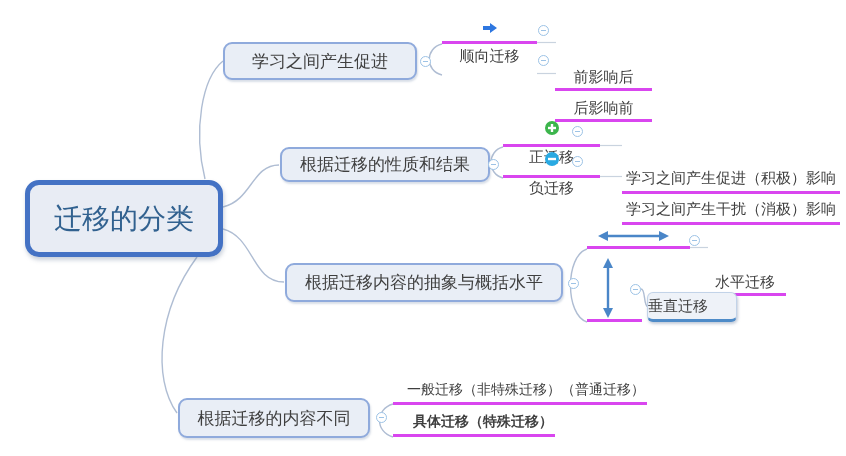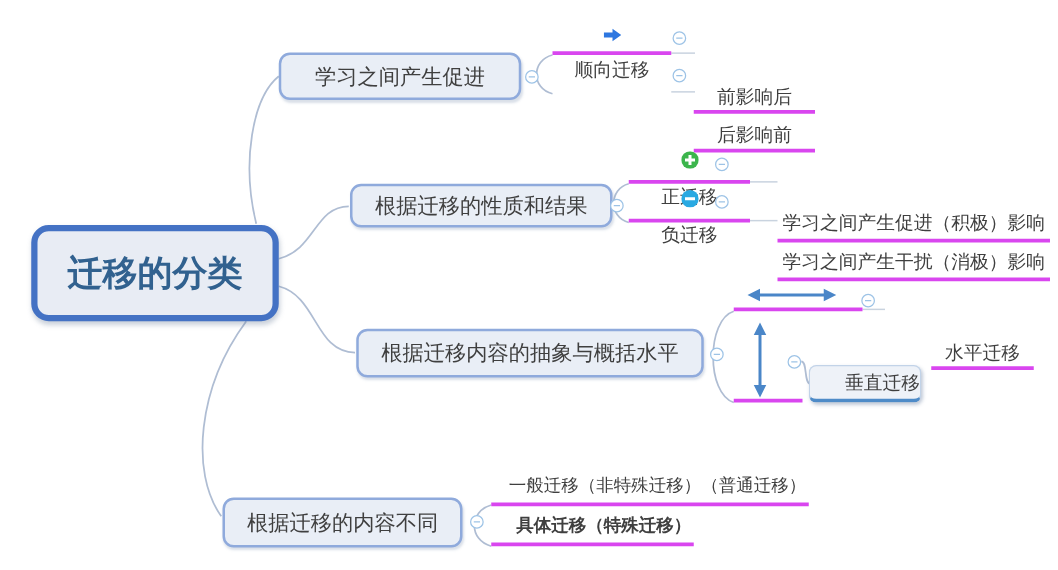--- a/index.html
+++ b/index.html
@@ -7,42 +7,42 @@
     position:relative; width:846px; height:456px; overflow:hidden;
     background:#ffffff;
     font-family:"DejaVu Sans", sans-serif;
   }
   #connector-svg { position:absolute; left:0; top:0; width:846px; height:456px; }
 
   .root {
     position:absolute; left:25px; top:180px; width:198px; height:77px;
     border:5px solid #4472C4; background:#E8ECF4; border-radius:14px;
     display:flex; align-items:center; justify-content:center;
-    font-size:28px; font-weight:bold; color:#31618F;
+    font-size:28px; font-weight:normal; color:#31618F;
     box-sizing:border-box; box-shadow:1px 3px 4px rgba(100,120,150,.35);
   }
   .branch {
     position:absolute; border:2px solid #8FAADC; background:#E9EEF6;
     border-radius:9px; display:flex; align-items:center; justify-content:center;
     font-size:17px; color:#3F3F3F; box-sizing:border-box;
     box-shadow:1px 2px 2px rgba(130,150,180,.3);
   }
   .leaf {
     position:absolute; border-bottom:3px solid #d946ef;
     display:flex; align-items:center; gap:15px;
     font-size:15px; color:#3F3F3F; padding:0 2px 3px 2px;
     box-sizing:border-box; white-space:nowrap;flex-direction:column;
   }
   .leaf.center { justify-content:center;margin-top:47px; }
   .leaf.small { font-size:14px;align-items:flex-end; }
   .leaf .txt { line-height:1; }
   .boxleaf {
     position:absolute; left:647px; top:292px; width:90px; height:30px;
     background:#EEF2F8; border:1.5px solid #C2D3E8; border-bottom:3px solid #4E8BC8;
-    border-radius:6px; display:flex; align-items:center; justify-content:flex-end;
+    border-radius:6px; display:flex; align-items:center; justify-content:flex-start;
     font-size:15px; color:#3F3F3F; box-sizing:border-box;
     box-shadow:1px 2px 3px rgba(120,140,170,.45);
   }
   .toggle {
     position:absolute; width:11px; height:11px; border:1px solid #9DC3E6;
     border-radius:50%; background:#ffffff; box-sizing:border-box;
   }
   .toggle::after {
     content:""; position:absolute; left:2px; right:2px; top:4px; height:1px;
     background:#9DC3E6;
@@ -138,21 +138,21 @@
   </div>
   <div class="leaf center" style="left:622px; top:152px; width:218px; height:26px;">
     <span class="txt">学习之间产生干扰（消极）影响</span>
   </div>
 
   <div class="branch" style="left:285px; top:263px; width:278px; height:39px;">
     <span class="txt">根据迁移内容的抽象与概括水平</span>
   </div>
 
   <div class="leaf" style="left:587px; top:228px; width:103px; height:21px;"></div>
-  <div class="leaf center" style="left:745px; top:228px; width:82px; height:21px;">
+  <div class="leaf center" style="left:704px; top:228px; width:82px; height:21px;">
     <span class="txt">水平迁移</span>
   </div>
 
   <div class="leaf" style="left:587px; top:255px; width:55px; height:67px;"></div>
   <div class="boxleaf">
     <span class="txt">垂直迁移</span>
   </div>
 
   <div class="branch" style="left:178px; top:398px; width:192px; height:40px;">
     <span class="txt">根据迁移的内容不同</span>

